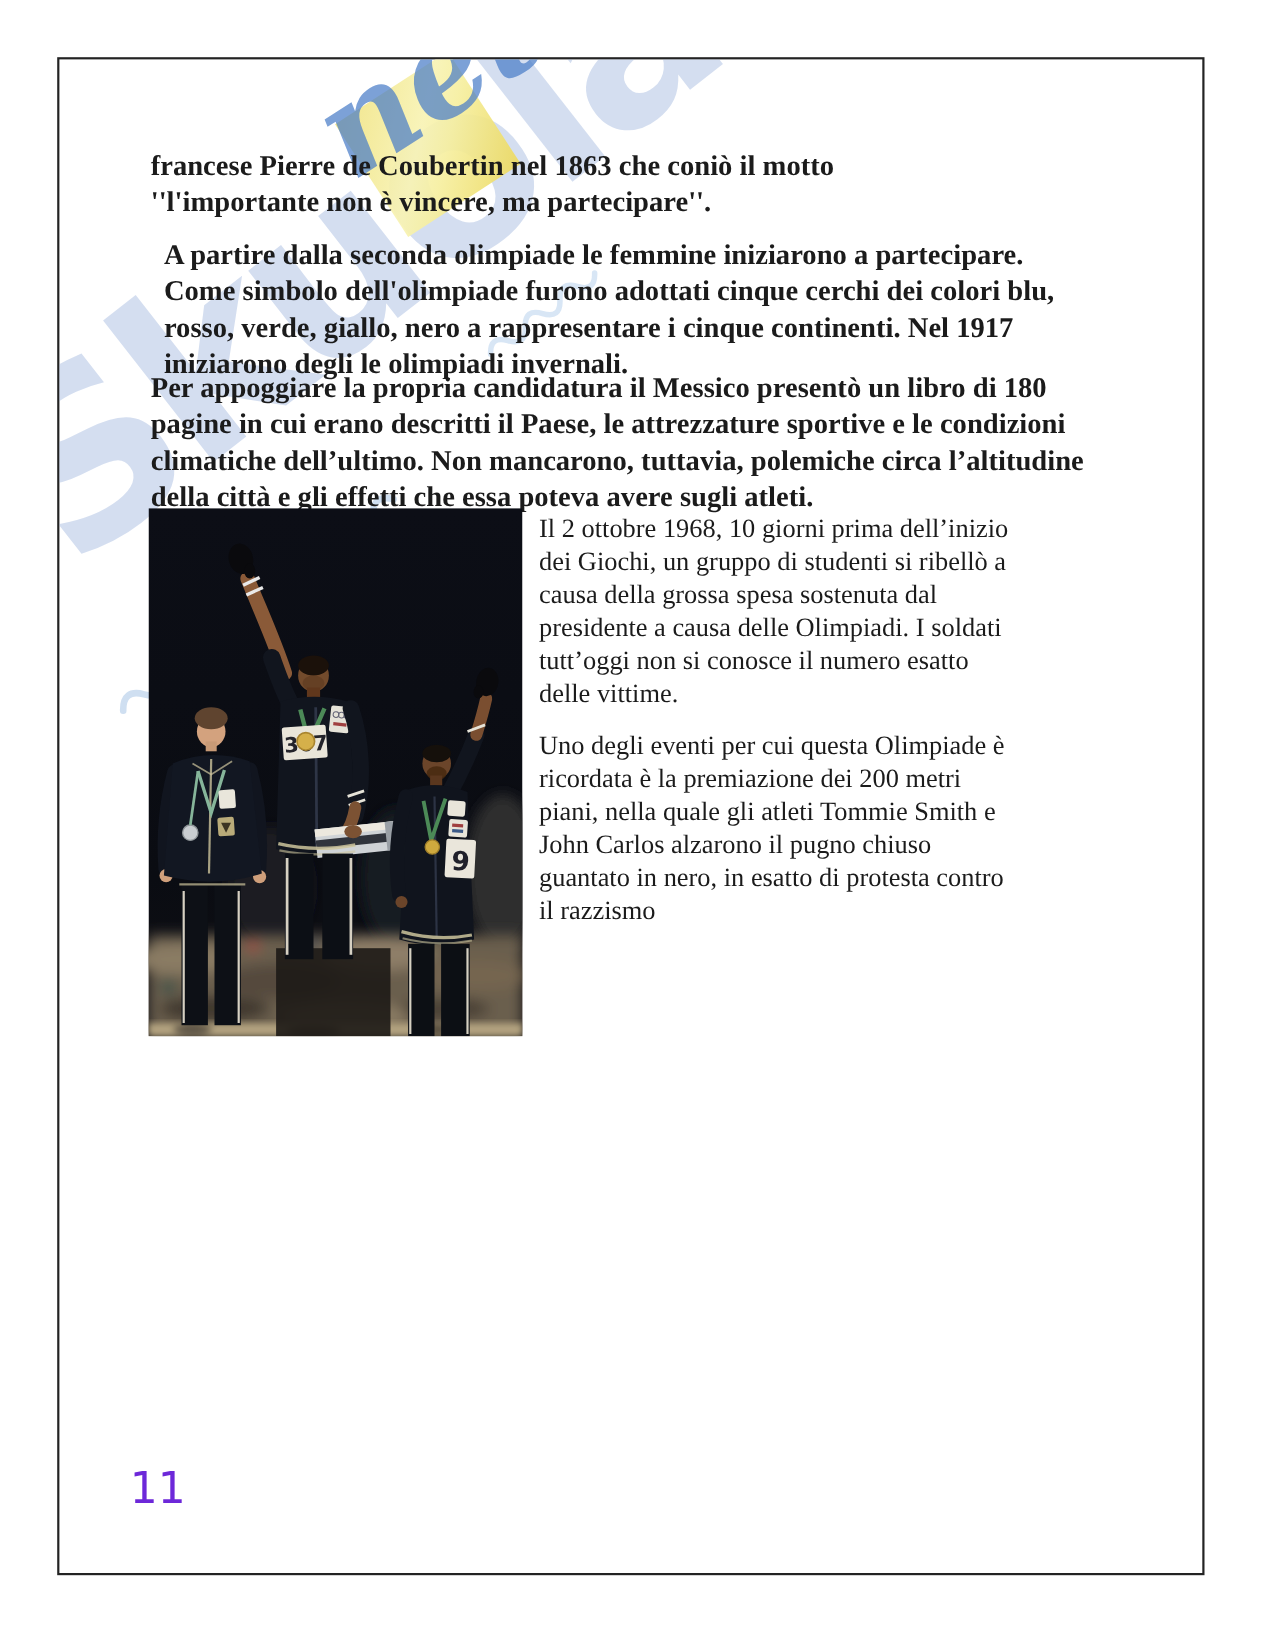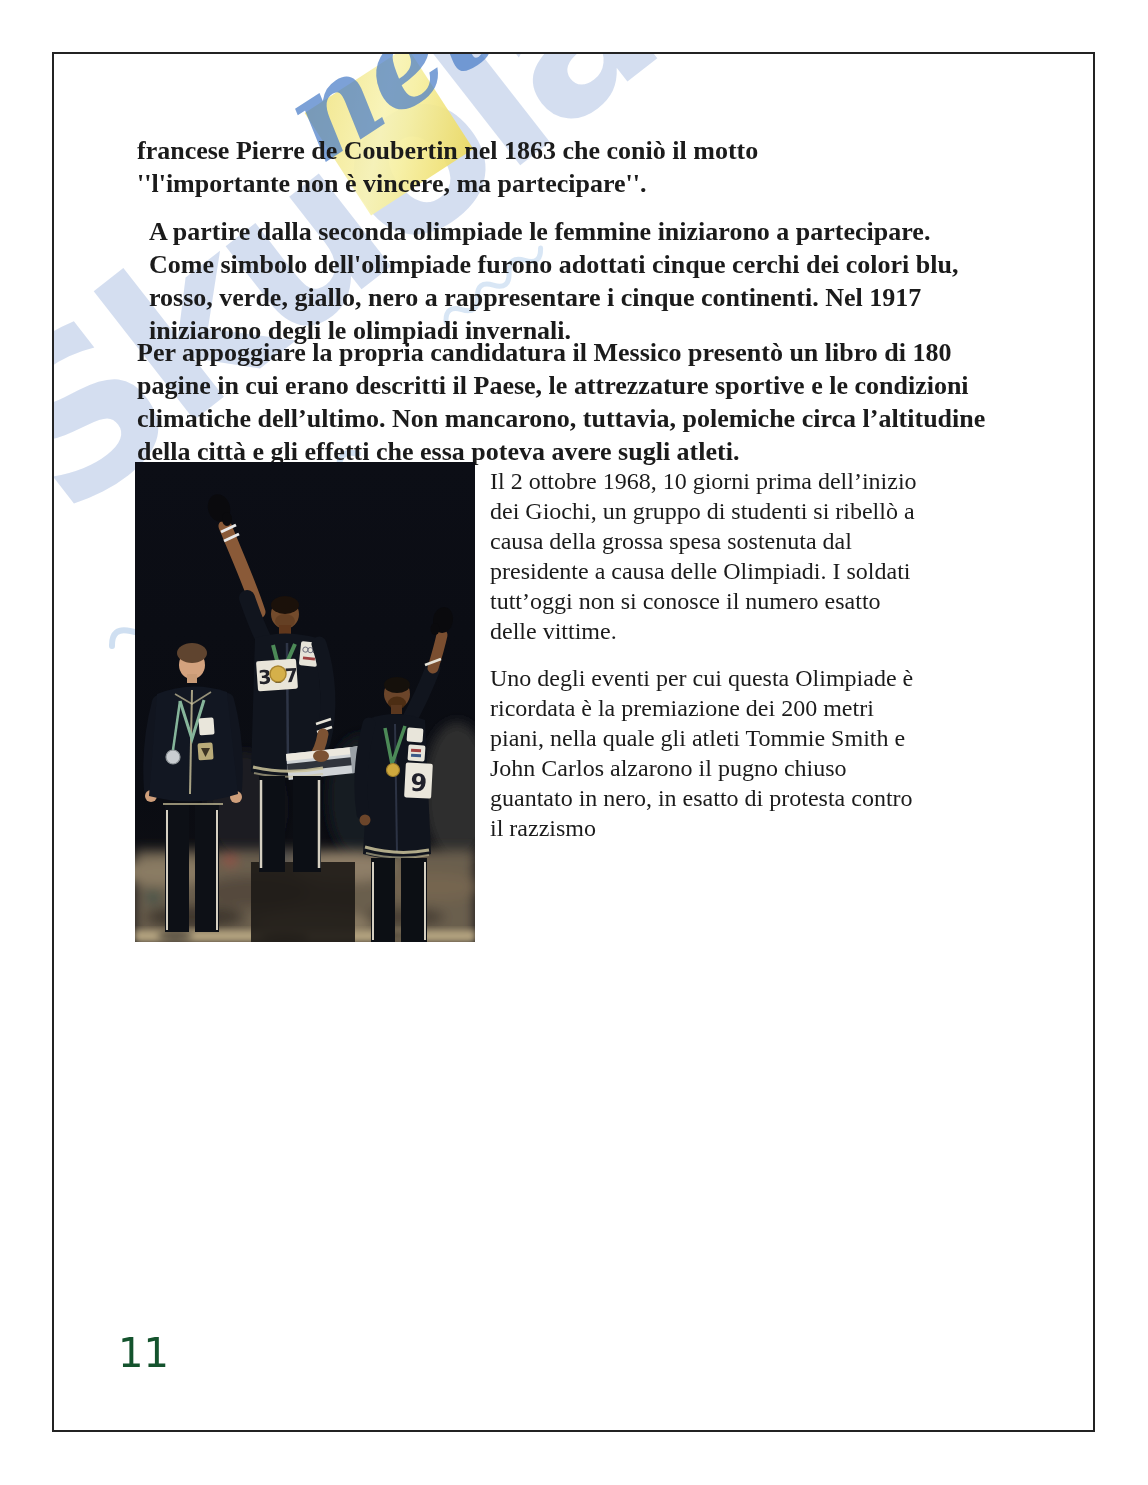--- a/index.html
+++ b/index.html
@@ -26,21 +26,21 @@
   .para-side{font-size:24px;}
   .para-side .tline{height:30px;line-height:30px;}
 
   .media-row{position:absolute;left:81px;top:408px;display:flex;align-items:flex-start;}
   .photo{width:340px;height:480px;flex:0 0 340px;}
   .side-col{margin-left:15px;width:560px;position:relative;}
   .side-col .para{position:static;}
   .side-gap{height:17px;}
 
   .page-number{position:absolute;left:64px;top:1276px;font-family:"DejaVu Sans",sans-serif;
-               font-size:40px;color:#14532d;z-index:5;}
+               font-size:40px;color:#6d28d9;z-index:5;}
 </style>
 </head>
 <body>
 
 <div class="page">
   <div class="frame">
 
     <div class="watermark">
       <div class="wm-letters">Skuola</div>
       <svg class="wm-flourish" width="620" height="660" viewBox="0 0 620 660">

